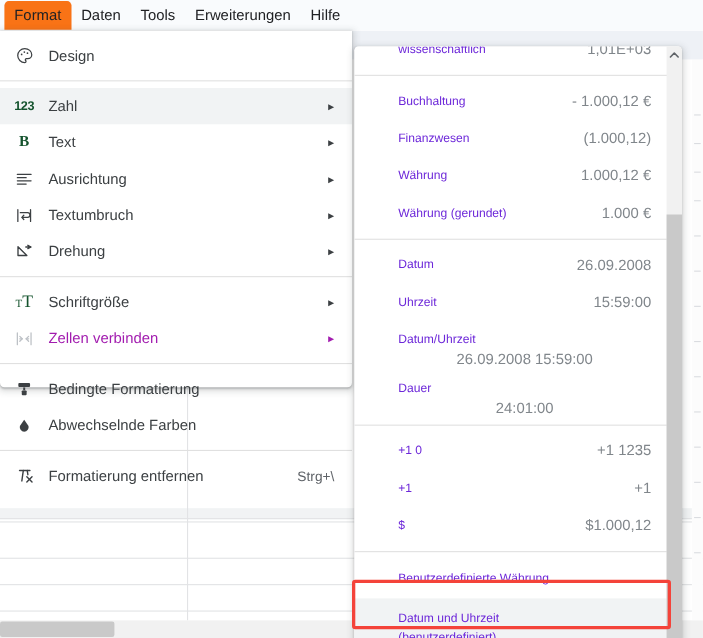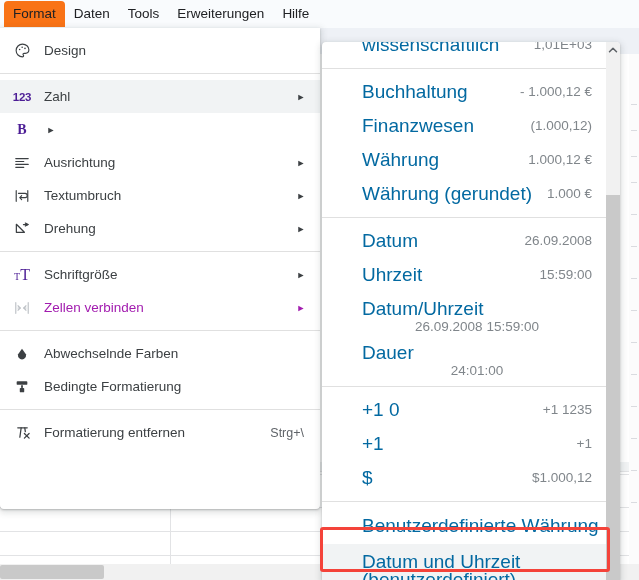--- a/index.html
+++ b/index.html
@@ -39,34 +39,34 @@
   .grid-vline{position:absolute;top:0;width:1px;height:510px;background:#e2e3e5;}
   .colhdr{position:absolute;left:0;width:639px;height:9px;background:#f1f3f4;border-bottom:1px solid #e2e3e5;}
 
   .hscroll-track{position:absolute;left:0;bottom:0;width:639px;height:16px;background:#f1f1f1;}
   .hscroll-thumb{position:absolute;left:0;bottom:1px;width:104px;height:14px;background:#c9c9c9;border-radius:2px;}
   .vscroll-right{position:absolute;right:0;top:54px;width:10px;height:510px;background:#fcfcfc;}
   .vtick{position:absolute;right:2px;width:6px;height:1px;background:#dadce0;}
 
   
   #format-menu{
-    position:absolute;left:0;top:28px;width:320px;height:481px;
+    position:absolute;left:0;top:28px;width:320px;height:324px;
     background:#ffffff;
     box-shadow:0 2px 6px 2px rgba(60,64,67,.15), 0 1px 2px 0 rgba(60,64,67,.3);
     border-radius:0 0 4px 4px;
     padding:6px 0 6px 0;box-sizing:border-box;
     z-index:20;
   }
   .mi{
     position:relative;display:flex;align-items:center;height:33px;
     padding:0 12px 0 0;box-sizing:border-box;
   }
   .mi .ic{
     width:44px;min-width:44px;display:flex;align-items:center;justify-content:center;
-    color:#4c1d95;
+    color:#14532d;
   }
   .mi .lbl{flex:1;font-size:13.5px;color:#3c4043;line-height:16px;white-space:nowrap;}
   .mi .accel{font-size:12.5px;color:#5f6368;margin-right:4px;}
   .mi .arr{width:14px;min-width:14px;text-align:center;font-size:9px;color:#3c4043;line-height:10px;}
   .mi.sel{background:#f1f3f4;}
   .mi.disabled .lbl,.mi.disabled .ic,.mi.disabled .arr{color:#a21caf;}
   .sep{height:1px;background:#e0e0e0;margin:6px 0;}
 
   svg.gi{display:block;}
 
@@ -78,21 +78,21 @@
     border-radius:4px 4px 0 0;
     box-sizing:border-box;overflow:hidden;
     z-index:30;
   }
   .sub-scrollarea{position:absolute;left:0;top:0;width:288px;height:538px;overflow:hidden;}
   .sub-inner{position:absolute;left:0;top:-14px;width:288px;}
   .sub-item{
     position:relative;display:flex;align-items:flex-start;
     min-height:34px;padding:8px 18px 8px 40px;box-sizing:border-box;
   }
-  .sub-item .sname{font-size:19px;color:#0369a1;line-height:18px;white-space:nowrap;}
+  .sub-item .sname{font-size:11px;color:#6d28d9;line-height:18px;white-space:nowrap;}
   .sub-item .sval{
     margin-left:auto;padding-left:10px;font-size:13.5px;color:#80868b;
     line-height:18px;white-space:nowrap;text-align:center;
   }
   .sub-item.wrapped{flex-wrap:wrap;padding-bottom:0;min-height:0;}
   .sub-item.wrapped .sname{width:100%;}
   .sub-item.wrapped .sval{width:100%;margin-left:0;padding-left:0;}
   .sub-item.plain{padding-top:9px;padding-bottom:9px;}
   .ssep{height:1px;background:#e0e0e0;margin:6px 0;}
   .sub-item.highlight{background:#f1f3f4;}
@@ -193,20 +193,21 @@
       <span style="font-size:11.5px;font-weight:bold;letter-spacing:-.3px;font-family:'Liberation Sans',sans-serif;">123</span>
     </span>
     <span class="lbl">Zahl</span>
     <span class="arr">►</span>
   </div>
 
   <div class="mi">
     <span class="ic">
       <span style="font-size:14px;font-weight:bold;font-family:'Liberation Serif',serif;">B</span>
     </span>
+    <span class="lbl">Text</span>
     <span class="arr">►</span>
   </div>
 
   <div class="mi">
     <span class="ic">
       <svg class="gi" width="16" height="16" viewBox="0 0 18 18" stroke="#3c4043" stroke-width="1.3" stroke-linecap="round">
         <line x1="2" y1="4" x2="16" y2="4"></line>
           <line x1="2" y1="7.3" x2="11" y2="7.3"></line>
         <line x1="2" y1="10.6" x2="16" y2="10.6"></line>
           <line x1="2" y1="13.9" x2="11" y2="13.9"></line>
@@ -264,36 +265,36 @@
     </span>
     <span class="lbl">Zellen verbinden</span>
     <span class="arr">►</span>
   </div>
 
   <div class="sep"></div>
 
   <div class="mi">
     <span class="ic">
       <svg class="gi" width="16" height="16" viewBox="0 0 18 18" fill="#3c4043">
-        <path d="M9 3 4.6 9.2A4.8 4.8 0 0 0 9 15.2a4.8 4.8 0 0 0 4.4-6z"></path>
-      </svg>
-    </span>
-    <span class="lbl">Abwechselnde Farben</span>
-    <span class="arr"></span>
-  </div>
-
-  <div class="mi">
-    <span class="ic">
-      <svg class="gi" width="16" height="16" viewBox="0 0 18 18" fill="#3c4043">
         <rect x="3" y="2.5" width="12" height="4" rx="1"></rect>
         <rect x="8" y="7" width="2" height="3"></rect>
         <rect x="6.5" y="10" width="5" height="5" rx="1"></rect>
       </svg>
     </span>
     <span class="lbl">Bedingte Formatierung</span>
+    <span class="arr"></span>
+  </div>
+
+  <div class="mi">
+    <span class="ic">
+      <svg class="gi" width="16" height="16" viewBox="0 0 18 18" fill="#3c4043">
+        <path d="M9 3 4.6 9.2A4.8 4.8 0 0 0 9 15.2a4.8 4.8 0 0 0 4.4-6z"></path>
+      </svg>
+    </span>
+    <span class="lbl">Abwechselnde Farben</span>
     <span class="arr"></span>
   </div>
 
   <div class="sep"></div>
 
   <div class="mi">
     <span class="ic">
       <svg class="gi" width="17" height="17" viewBox="0 0 18 18" stroke="#3c4043" stroke-width="1.35" fill="none" stroke-linecap="round">
         <path d="M4 4h10"></path>
           <path d="M7.6 4 6.2 14"></path>

